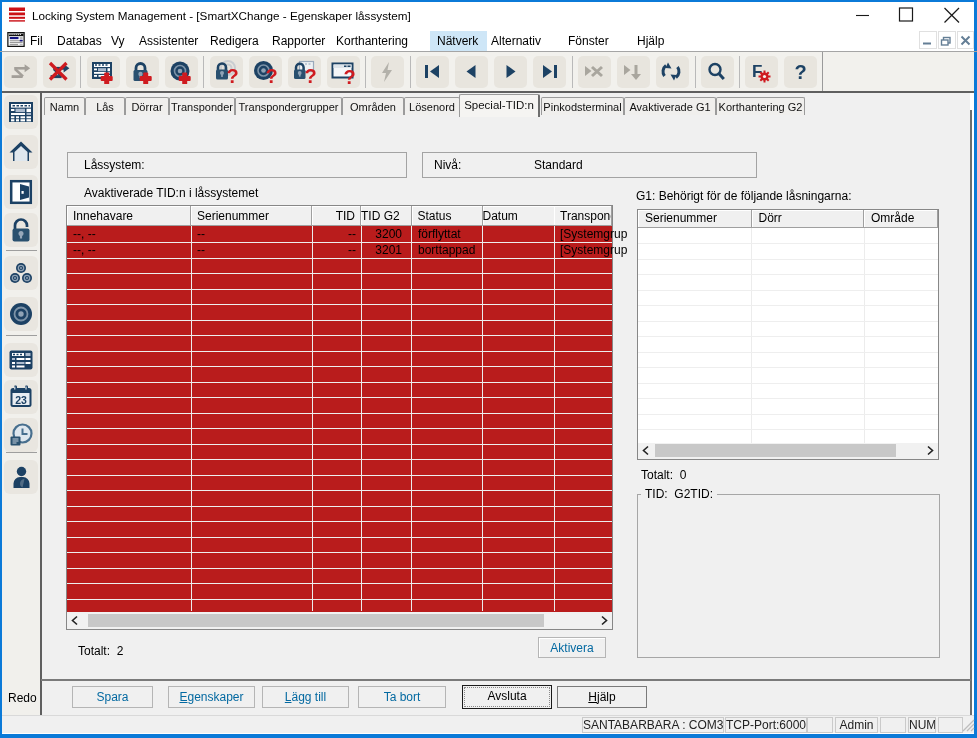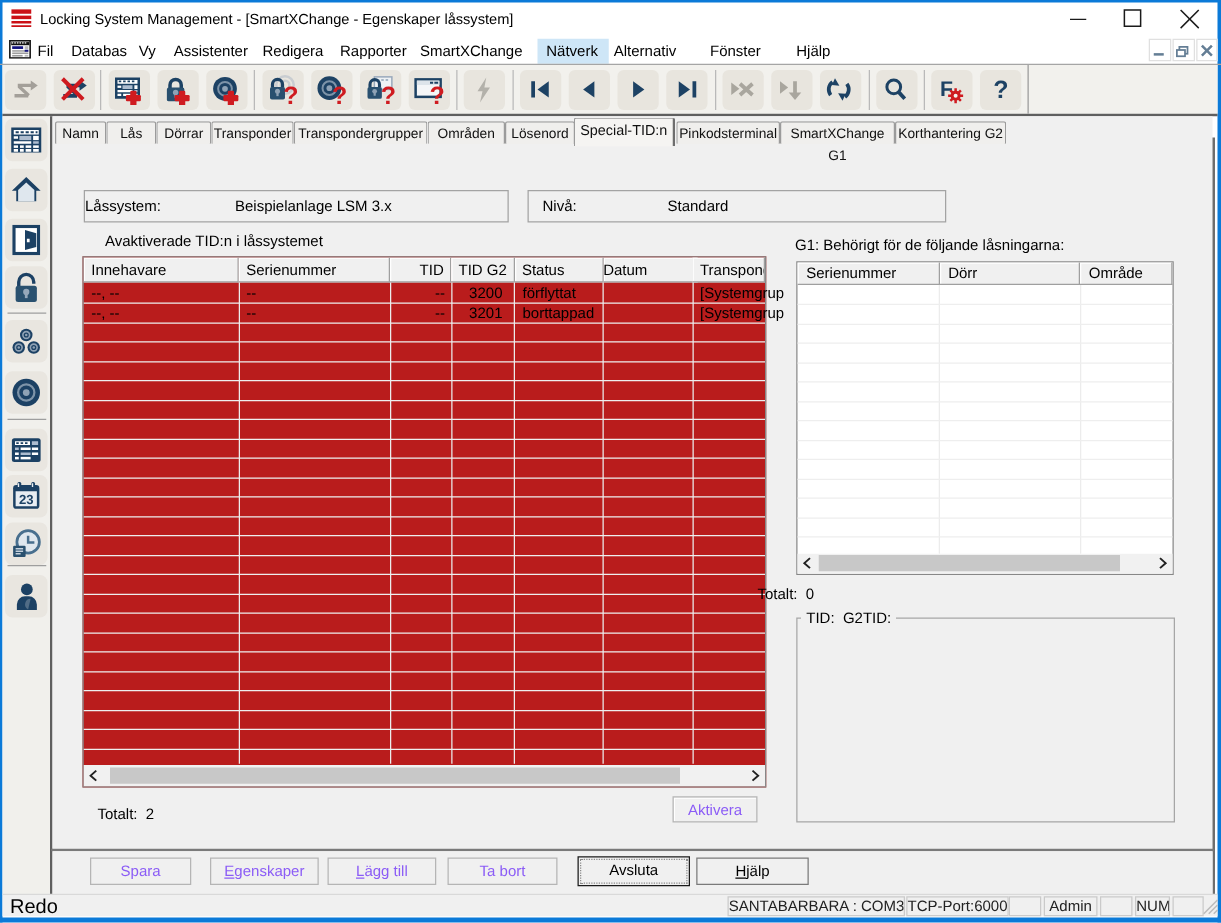--- a/index.html
+++ b/index.html
@@ -7,21 +7,21 @@
 .tbtn{position:absolute;width:33px;height:32px;top:56px;background:#e8e5de;border-radius:5px}
 .tbtn svg{position:absolute;left:4px;top:4px}
 .tsep{position:absolute;top:56px;width:1px;height:32px;background:#b9b9b9}
 .sbtn{position:absolute;left:4px;width:34px;height:34px;background:#e9e6e0;border-radius:6px}
 .sbtn svg{position:absolute;left:4px;top:4px}
 .ssep{position:absolute;left:6px;width:31px;height:1px;background:#9e9e9e}
 .tab{position:absolute;top:97px;height:18px;background:#f0efed;border:1px solid #9b9b9b;border-bottom:none;border-radius:2px 2px 0 0;text-align:center;font-size:11px;line-height:18px;color:#111}
 .th{position:absolute;top:0;height:100%;background:#f0f0f0;border-right:1px solid #9f9f9f;border-bottom:1px solid #9f9f9f;box-shadow:inset 1px 1px 0 #fff;line-height:21px;white-space:nowrap;overflow:hidden}
 .gl{position:absolute;background:#ececec}
 .cell{position:absolute;line-height:15px;white-space:nowrap;overflow:hidden}
-.btn{position:absolute;height:22px;background:#f0f0f0;border:1px solid #b5b5b5;color:#8b5cf6;text-align:center;line-height:20px;font-size:12px}
+.btn{position:absolute;height:22px;background:#f0f0f0;border:1px solid #b5b5b5;color:#0369a1;text-align:center;line-height:20px;font-size:12px}
 .sbar{position:absolute;top:717px;height:16px;border:1px solid #cacaca;background:#f0f0f0;text-align:center;line-height:14px;font-size:12px;color:#222;white-space:nowrap;overflow:hidden}
 u{text-decoration:underline}
 </style></head>
 <body>
 
 <div class="a" style="left:0;top:0;width:977px;height:738px;background:#fff"></div>
 <div class="a" style="left:0;top:0;width:977px;height:2px;background:#0b7ad8"></div>
 <div class="a" style="left:0;top:0;width:2px;height:738px;background:#0b7ad8"></div>
 <div class="a" style="left:974px;top:0;width:3px;height:738px;background:#0b7ad8"></div>
 <div class="a" style="left:0;top:734px;width:977px;height:4px;background:#0b7ad8"></div>
@@ -57,21 +57,21 @@
 <rect x="3" y="14.3" width="10" height="1.6" fill="#9a9a9a"></rect>
 <rect x="15" y="14.2" width="3.5" height="1.8" fill="#b9b9b9"></rect>
 </svg>
 <div class="a" style="left:430px;top:31px;width:57px;height:20px;background:#cee6f7"></div>
 <div class="a" style="left:30px;top:34px">Fil</div>
 <div class="a" style="left:57px;top:34px">Databas</div>
 <div class="a" style="left:111px;top:34px">Vy</div>
 <div class="a" style="left:139px;top:34px">Assistenter</div>
 <div class="a" style="left:210px;top:34px">Redigera</div>
 <div class="a" style="left:272px;top:34px">Rapporter</div>
-<div class="a" style="left:336px;top:34px">SmartXChange</div>
+<div class="a" style="left:336px;top:34px">Korthantering</div>
 <div class="a" style="left:437px;top:34px">Nätverk</div>
 <div class="a" style="left:491px;top:34px">Alternativ</div>
 <div class="a" style="left:568px;top:34px">Fönster</div>
 <div class="a" style="left:637px;top:34px">Hjälp</div>
 
 <div class="a" style="left:919px;top:31px;width:18px;height:18px;border:1px solid #e0e0e0;background:#fff"></div>
 <div class="a" style="left:938px;top:31px;width:18px;height:18px;border:1px solid #e0e0e0;background:#fff"></div>
 <div class="a" style="left:957px;top:31px;width:17px;height:18px;border:1px solid #e0e0e0;background:#fff"></div>
 <svg class="a" style="left:919px;top:31px" width="56" height="18" viewBox="0 0 56 18">
 <rect x="4" y="11.5" width="8" height="2" fill="#647e95"></rect>
@@ -380,35 +380,35 @@
 <div class="a" style="left:42px;top:681px;width:928px;height:35px;background:#f0f0f0"></div>
 
 <div class="tab" style="left:44px;width:41px">Namn</div>
 <div class="tab" style="left:85px;width:40px">Lås</div>
 <div class="tab" style="left:125px;width:44px">Dörrar</div>
 <div class="tab" style="left:169px;width:66px">Transponder</div>
 <div class="tab" style="left:235px;width:107px">Transpondergrupper</div>
 <div class="tab" style="left:342px;width:62px">Områden</div>
 <div class="tab" style="left:404px;width:56px">Lösenord</div>
 <div class="tab" style="left:541px;width:83px">Pinkodsterminal</div>
-<div class="tab" style="left:624px;width:92px">SmartXChange G1</div>
+<div class="tab" style="left:624px;width:92px">Avaktiverade G1</div>
 <div class="tab" style="left:716px;width:89px">Korthantering G2</div>
 <div class="tab" style="left:459px;width:81px;top:94px;height:23px;background:#f5f4f2;border-right:2px solid #6e6e6e;line-height:20px;font-size:11.5px">Special-TID:n</div>
 
-<div class="a" style="left:67px;top:152px;width:340px;height:26px;border:1px solid #a3a3a3;line-height:24px"><span style="">Låssystem:</span><span class="a" style="left:120px">Beispielanlage LSM 3.x</span></div>
+<div class="a" style="left:67px;top:152px;width:340px;height:26px;border:1px solid #a3a3a3;line-height:24px"><span style="margin-left:16px">Låssystem:</span></div>
 <div class="a" style="left:422px;top:152px;width:335px;height:26px;border:1px solid #a3a3a3;line-height:24px"><span style="margin-left:11px">Nivå:</span><span class="a" style="left:111px">Standard</span></div>
 <div class="a" style="left:84px;top:186px">Avaktiverade TID:n i låssystemet</div>
 <div class="a" style="left:636px;top:189px">G1: Behörigt för de följande låsningarna:</div>
 
 <div class="a" style="left:66px;top:205px;width:547px;height:425px;border:1px solid #878787;background:#b91c1c">
  <div class="a" style="left:0;top:0;width:545px;height:20px">
   <div class="th" style="left:0;width:124px;padding-left:6px">Innehavare</div>
   <div class="th" style="left:124px;width:121px;padding-left:6px">Serienummer</div>
   <div class="th" style="left:245px;width:49px;text-align:right;padding-right:5px">TID</div>
-  <div class="th" style="left:294px;width:50.5px;text-align:right;padding-right:5px">TID G2</div>
+  <div class="th" style="left:294px;width:50.5px;text-align:left;padding-right:5px">TID G2</div>
   <div class="th" style="left:344.5px;width:71px;padding-left:6px">Status</div>
   <div class="th" style="left:415.5px;width:75px;padding-right:5px">Datum</div>
   <div class="th" style="left:487px;width:58px;padding-left:6px">Transponder</div>
  </div>
  <div class="gl" style="left:123.5px;top:20px;width:1px;height:385px"></div>
  <div class="gl" style="left:244.5px;top:20px;width:1px;height:385px"></div>
  <div class="gl" style="left:293.5px;top:20px;width:1px;height:385px"></div>
  <div class="gl" style="left:344px;top:20px;width:1px;height:385px"></div>
  <div class="gl" style="left:415px;top:20px;width:1px;height:385px"></div>
  <div class="gl" style="left:486.5px;top:20px;width:1px;height:385px"></div>
@@ -486,35 +486,35 @@
 </div>
 <div class="a" style="left:638px;top:442.5px;width:300px;height:16px;background:#f1f1f1">
  <svg class="a" style="left:3px;top:2.5px" width="10" height="11">
       <path d="M7 1.5 L2.5 5.5 L7 9.5" fill="none" stroke="#222" stroke-width="1.6"></path>
     </svg>
  <div class="a" style="left:17px;top:1.5px;width:241px;height:13px;background:#c8c8c8"></div>
  <svg class="a" style="left:287px;top:2.5px" width="10" height="11">
       <path d="M3 1.5 L7.5 5.5 L3 9.5" fill="none" stroke="#222" stroke-width="1.6"></path>
     </svg>
 </div>
-<div class="a" style="left:606px;top:468px">Totalt:&nbsp; 0</div>
+<div class="a" style="left:641px;top:468px">Totalt:&nbsp; 0</div>
 <fieldset class="a" style="left:637px;top:487px;width:303px;height:171px;border:1px solid #a6a6a6">
     <legend style="margin-left:3px;padding:0 4px;font-size:12px">TID:&nbsp; G2TID:</legend>
   </fieldset>
 
 <div class="btn" style="left:72px;top:686px;width:81px">Spara</div>
 <div class="btn" style="left:168px;top:686px;width:87px"><u>E</u>genskaper</div>
 <div class="btn" style="left:262px;top:686px;width:87px"><u>L</u>ägg till</div>
 <div class="btn" style="left:358px;top:686px;width:88px">Ta bort</div>
 <div class="btn" style="left:462px;top:685px;width:90px;height:24px;line-height:21px;color:#000;border:1px solid #1a1a1a;outline:1px dotted #8a8a8a;outline-offset:-3px">Avsluta</div>
 <div class="btn" style="left:557px;top:686px;width:90px;color:#000;border:1px solid #7a7a7a"><u>H</u>jälp</div>
 
 <div class="a" style="left:2px;top:716px;width:972px;height:17px;background:#f0f0f0"></div>
 <div class="a" style="left:2px;top:715px;width:972px;height:1px;background:#d9d9d9"></div>
-<div class="a" style="left:8px;top:717px;font-size:16px">Redo</div>
+<div class="a" style="left:8px;top:691px;font-size:12px">Redo</div>
 <div class="sbar" style="left:582px;width:142px">SANTABARBARA : COM3</div>
 <div class="sbar" style="left:725px;width:82px">TCP-Port:6000</div>
 <div class="sbar" style="left:807px;width:26px"></div>
 <div class="sbar" style="left:835px;width:43px">Admin</div>
 <div class="sbar" style="left:880px;width:26px"></div>
 <div class="sbar" style="left:908px;width:28px">NUM</div>
 <div class="sbar" style="left:938px;width:25px"></div>
 <svg class="a" style="left:962px;top:719px" width="13" height="13">
     <path d="M12 1 L1 12 M12 5 L5 12 M12 9 L9 12" stroke="#bdbdbd" stroke-width="1.3"></path>
   </svg>

